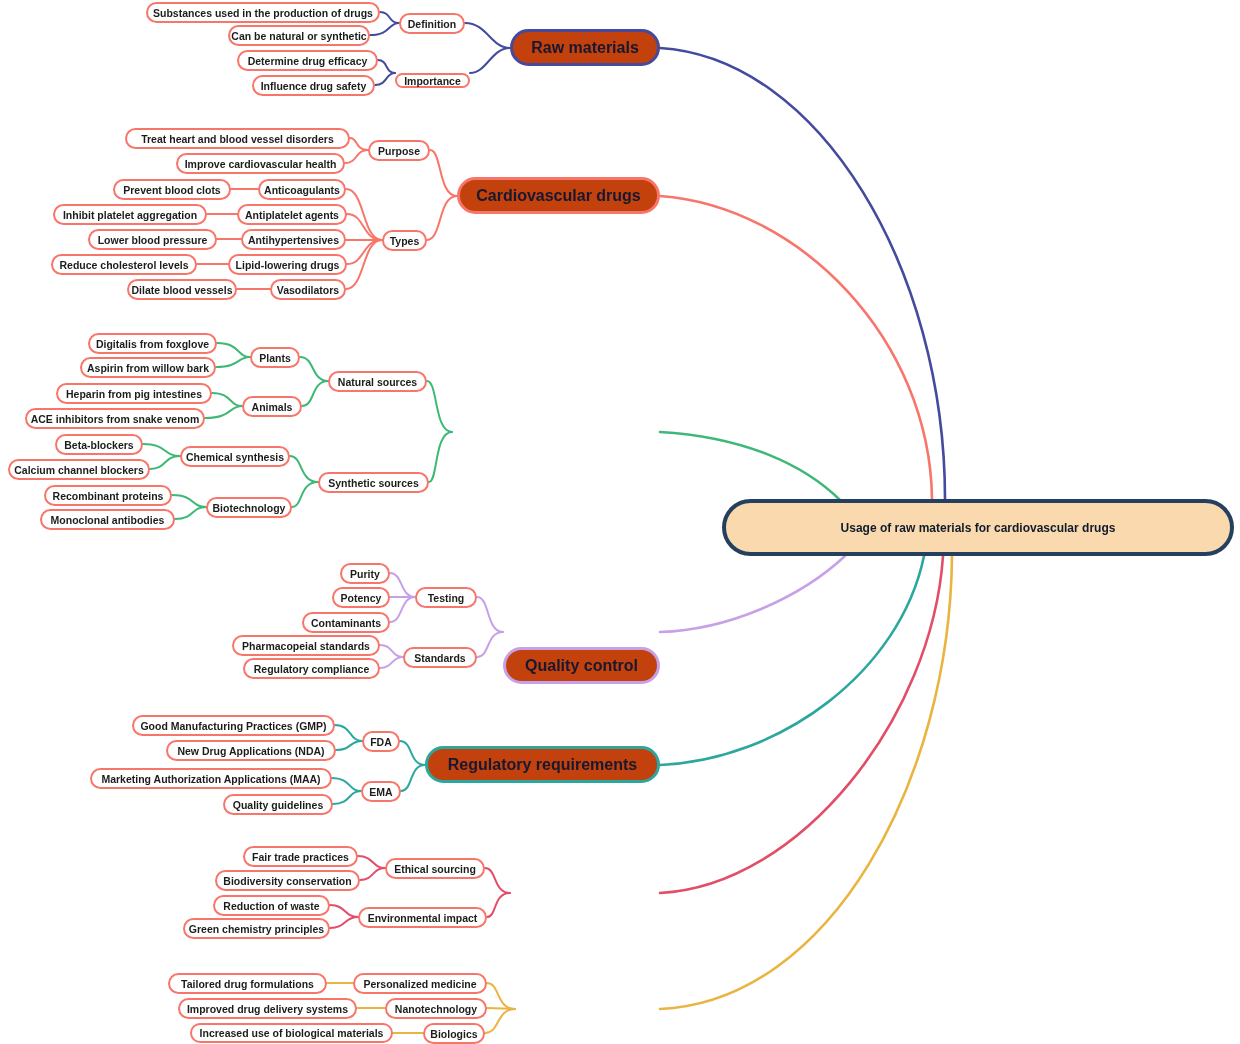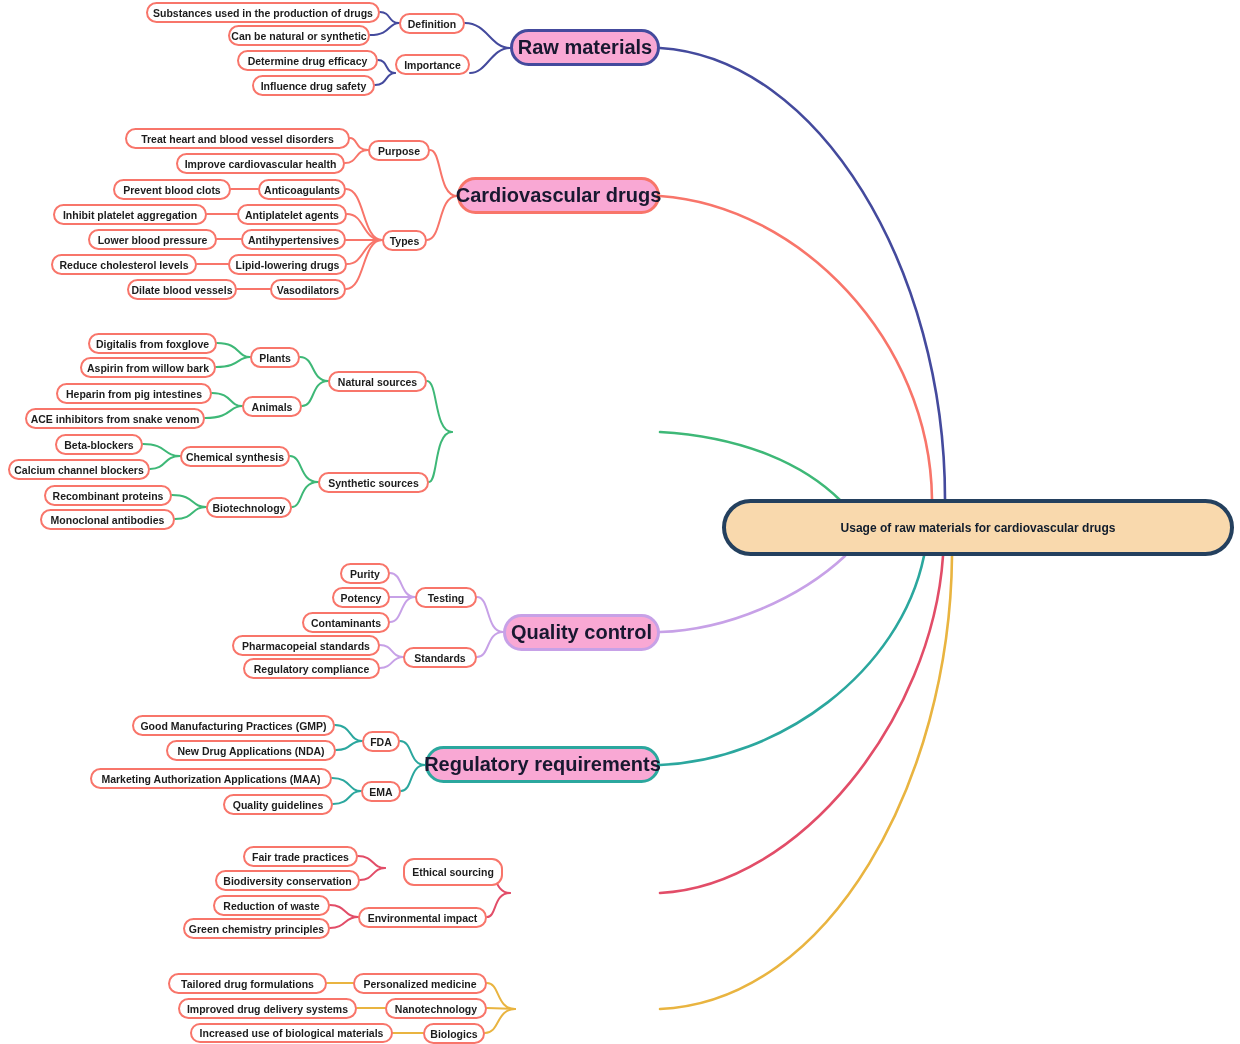--- a/index.html
+++ b/index.html
@@ -2,25 +2,25 @@
 <html><head>
 <meta charset="utf-8">
 <style>
   html,body{margin:0;padding:0;background:#fff;}
   #canvas{position:relative;width:1240px;height:1044px;background:#ffffff;overflow:hidden;
           font-family:"Liberation Sans",sans-serif;}
   #links{position:absolute;left:0;top:0;}
   .nd{position:absolute;box-sizing:border-box;display:flex;align-items:center;justify-content:center;
       white-space:nowrap;background:#ffffff;border:2px solid #f8756a;border-radius:11px;
       font-weight:bold;font-size:10.5px;color:#1c1c1c;z-index:2;}
-  .br{background:#f9a8d4;border-width:3px;border-radius:19px;font-size:20px;color:#181830;}
+  .br{background:#c2410c;border-width:3px;border-radius:19px;font-size:16px;color:#181830;}
   .c-rm{border-color:#444a9d;}
   .c-cv{border-color:#f8756a;}
   .c-sr{border-color:#3eb877;}
-  .c-qc{border-color:#c7a1e7;}
+  .c-qc{border-color:#c7a1e7;margin-top:33px;}
   .c-rr{border-color:#2ba79e;}
   .c-su{border-color:#e24d68;}
   .c-ft{border-color:#e9b440;}
   .central{background:#f9d9ad;border:4px solid #24405e;border-radius:29px;
            font-size:12px;color:#101c2c;z-index:3;}
 </style>
 </head>
 <body>
 
 <div id="canvas">
@@ -107,21 +107,21 @@
       <path d="M660,1009 C830,1002 950,780 952,556" stroke-width="2.6"></path>
     </g>
   </svg>
 
   <div class="nd central" style="left:722px;top:499px;width:512px;height:57px">Usage of raw materials for cardiovascular drugs</div>
 
   <div class="nd br c-rm" style="left:510px;top:29px;width:150px;height:37px">Raw materials</div>
   <div class="nd" style="left:399px;top:13px;width:66px;height:21px">Definition</div>
   <div class="nd" style="left:146px;top:2px;width:234px;height:21px">Substances used in the production of drugs</div>
   <div class="nd" style="left:228px;top:25px;width:142px;height:21px">Can be natural or synthetic</div>
-  <div class="nd" style="left:395px;top:54px;width:75px;height:21px">Importance</div>
+  <div class="nd" style="left:395px;top:73px;width:75px;height:15px">Importance</div>
   <div class="nd" style="left:237px;top:50px;width:141px;height:21px">Determine drug efficacy</div>
   <div class="nd" style="left:252px;top:75px;width:123px;height:21px">Influence drug safety</div>
 
   <div class="nd br c-cv" style="left:457px;top:177px;width:203px;height:37px">Cardiovascular drugs</div>
   <div class="nd" style="left:368px;top:140px;width:62px;height:21px">Purpose</div>
   <div class="nd" style="left:125px;top:128px;width:225px;height:21px">Treat heart and blood vessel disorders</div>
   <div class="nd" style="left:176px;top:153px;width:169px;height:21px">Improve cardiovascular health</div>
   <div class="nd" style="left:382px;top:230px;width:45px;height:21px">Types</div>
   <div class="nd" style="left:258px;top:179px;width:88px;height:21px">Anticoagulants</div>
   <div class="nd" style="left:113px;top:179px;width:118px;height:21px">Prevent blood clots</div>
@@ -159,21 +159,21 @@
   <div class="nd" style="left:243px;top:658px;width:137px;height:21px">Regulatory compliance</div>
 
   <div class="nd br c-rr" style="left:425px;top:746px;width:235px;height:37px">Regulatory requirements</div>
   <div class="nd" style="left:362px;top:731px;width:38px;height:21px">FDA</div>
   <div class="nd" style="left:132px;top:715px;width:203px;height:21px">Good Manufacturing Practices (GMP)</div>
   <div class="nd" style="left:166px;top:740px;width:170px;height:21px">New Drug Applications (NDA)</div>
   <div class="nd" style="left:361px;top:781px;width:40px;height:21px">EMA</div>
   <div class="nd" style="left:90px;top:768px;width:242px;height:21px">Marketing Authorization Applications (MAA)</div>
   <div class="nd" style="left:223px;top:794px;width:110px;height:21px">Quality guidelines</div>
 
-  <div class="nd" style="left:403px;top:858px;width:100px;height:28px">Ethical sourcing</div>
+  <div class="nd" style="left:385px;top:858px;width:100px;height:21px">Ethical sourcing</div>
   <div class="nd" style="left:243px;top:846px;width:115px;height:21px">Fair trade practices</div>
   <div class="nd" style="left:215px;top:870px;width:145px;height:21px">Biodiversity conservation</div>
   <div class="nd" style="left:358px;top:907px;width:129px;height:21px">Environmental impact</div>
   <div class="nd" style="left:213px;top:895px;width:117px;height:21px">Reduction of waste</div>
   <div class="nd" style="left:183px;top:918px;width:147px;height:21px">Green chemistry principles</div>
 
   <div class="nd" style="left:353px;top:973px;width:134px;height:21px">Personalized medicine</div>
   <div class="nd" style="left:168px;top:973px;width:159px;height:21px">Tailored drug formulations</div>
   <div class="nd" style="left:385px;top:998px;width:102px;height:21px">Nanotechnology</div>
   <div class="nd" style="left:178px;top:998px;width:179px;height:21px">Improved drug delivery systems</div>

